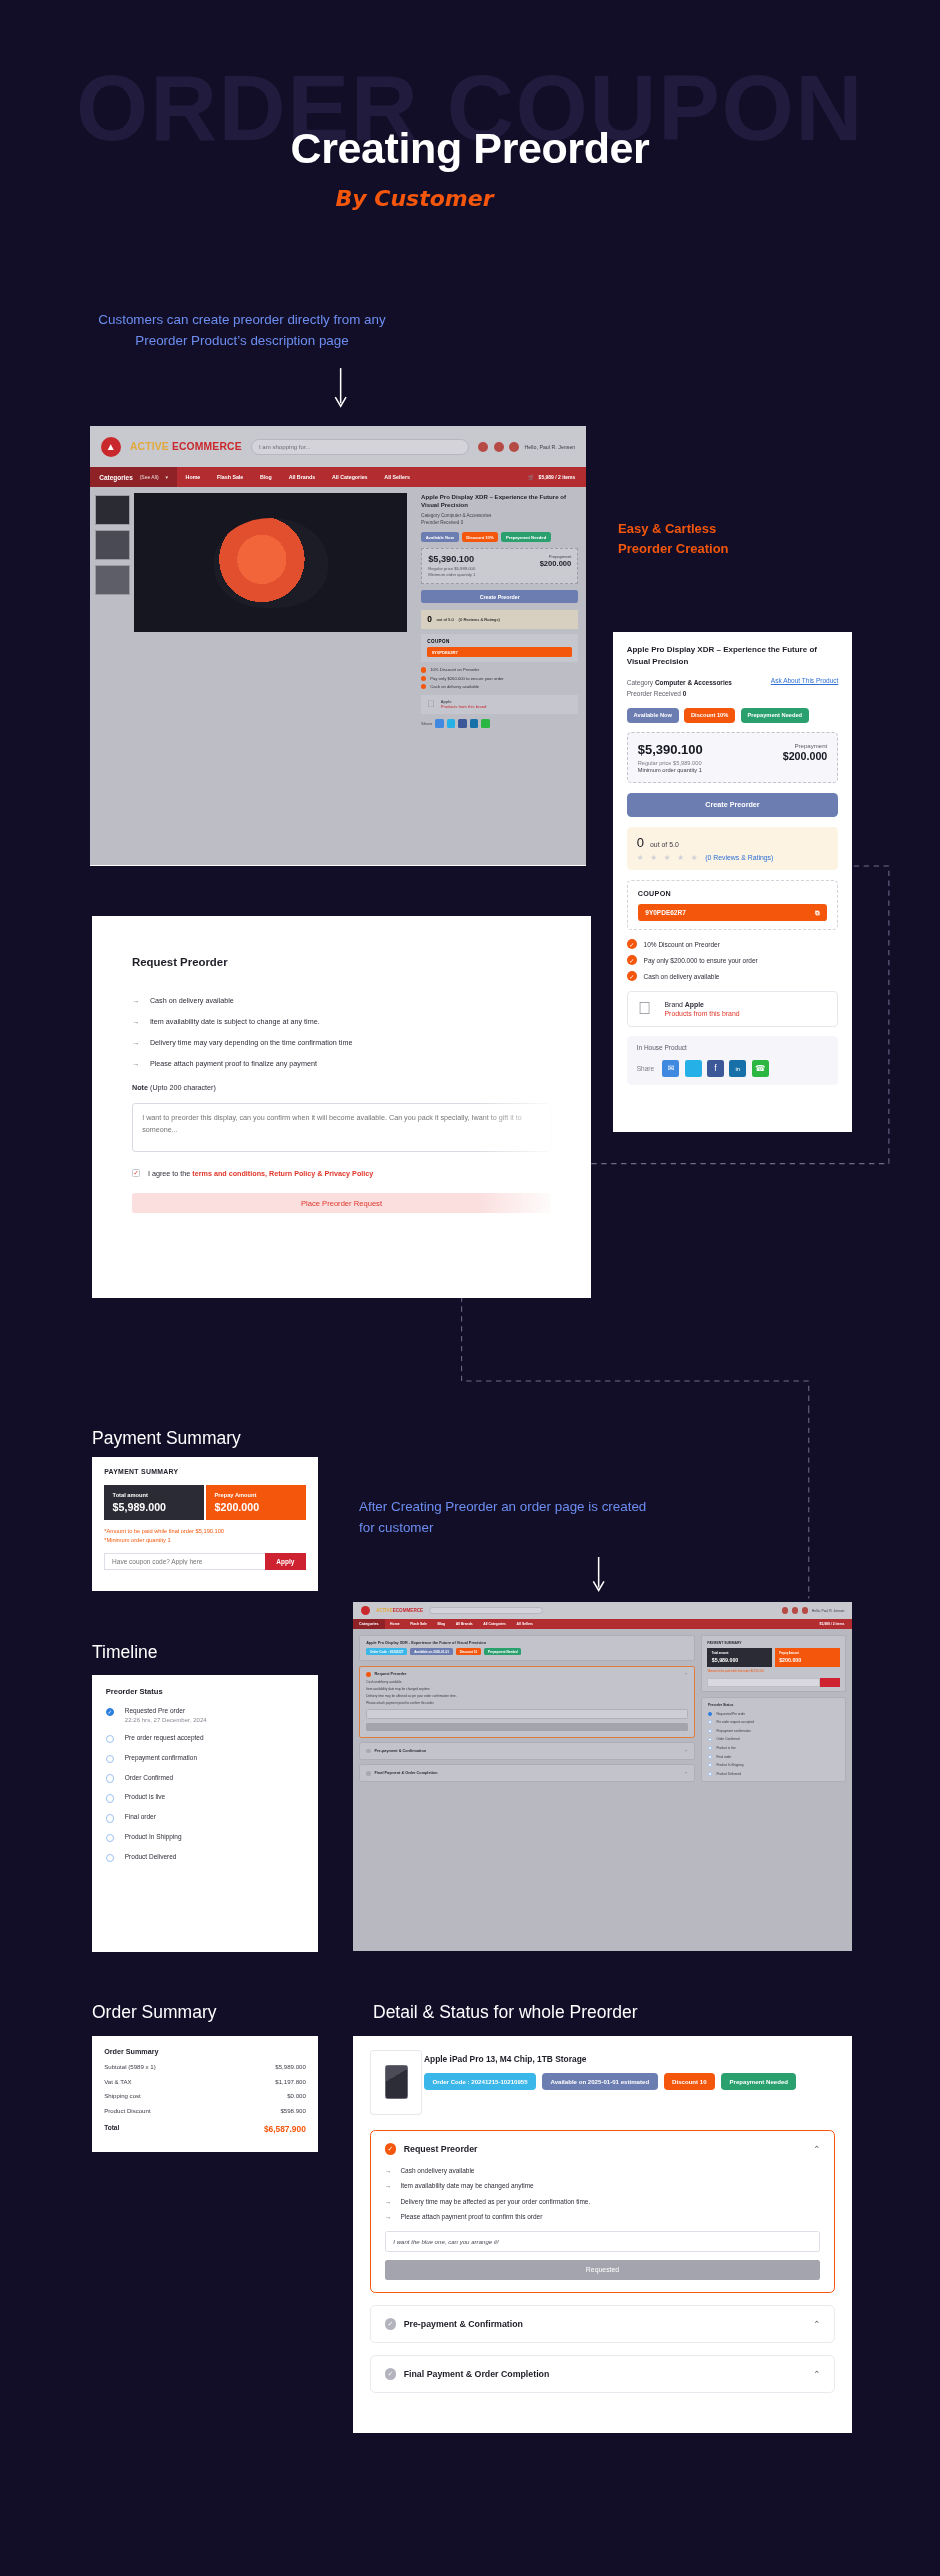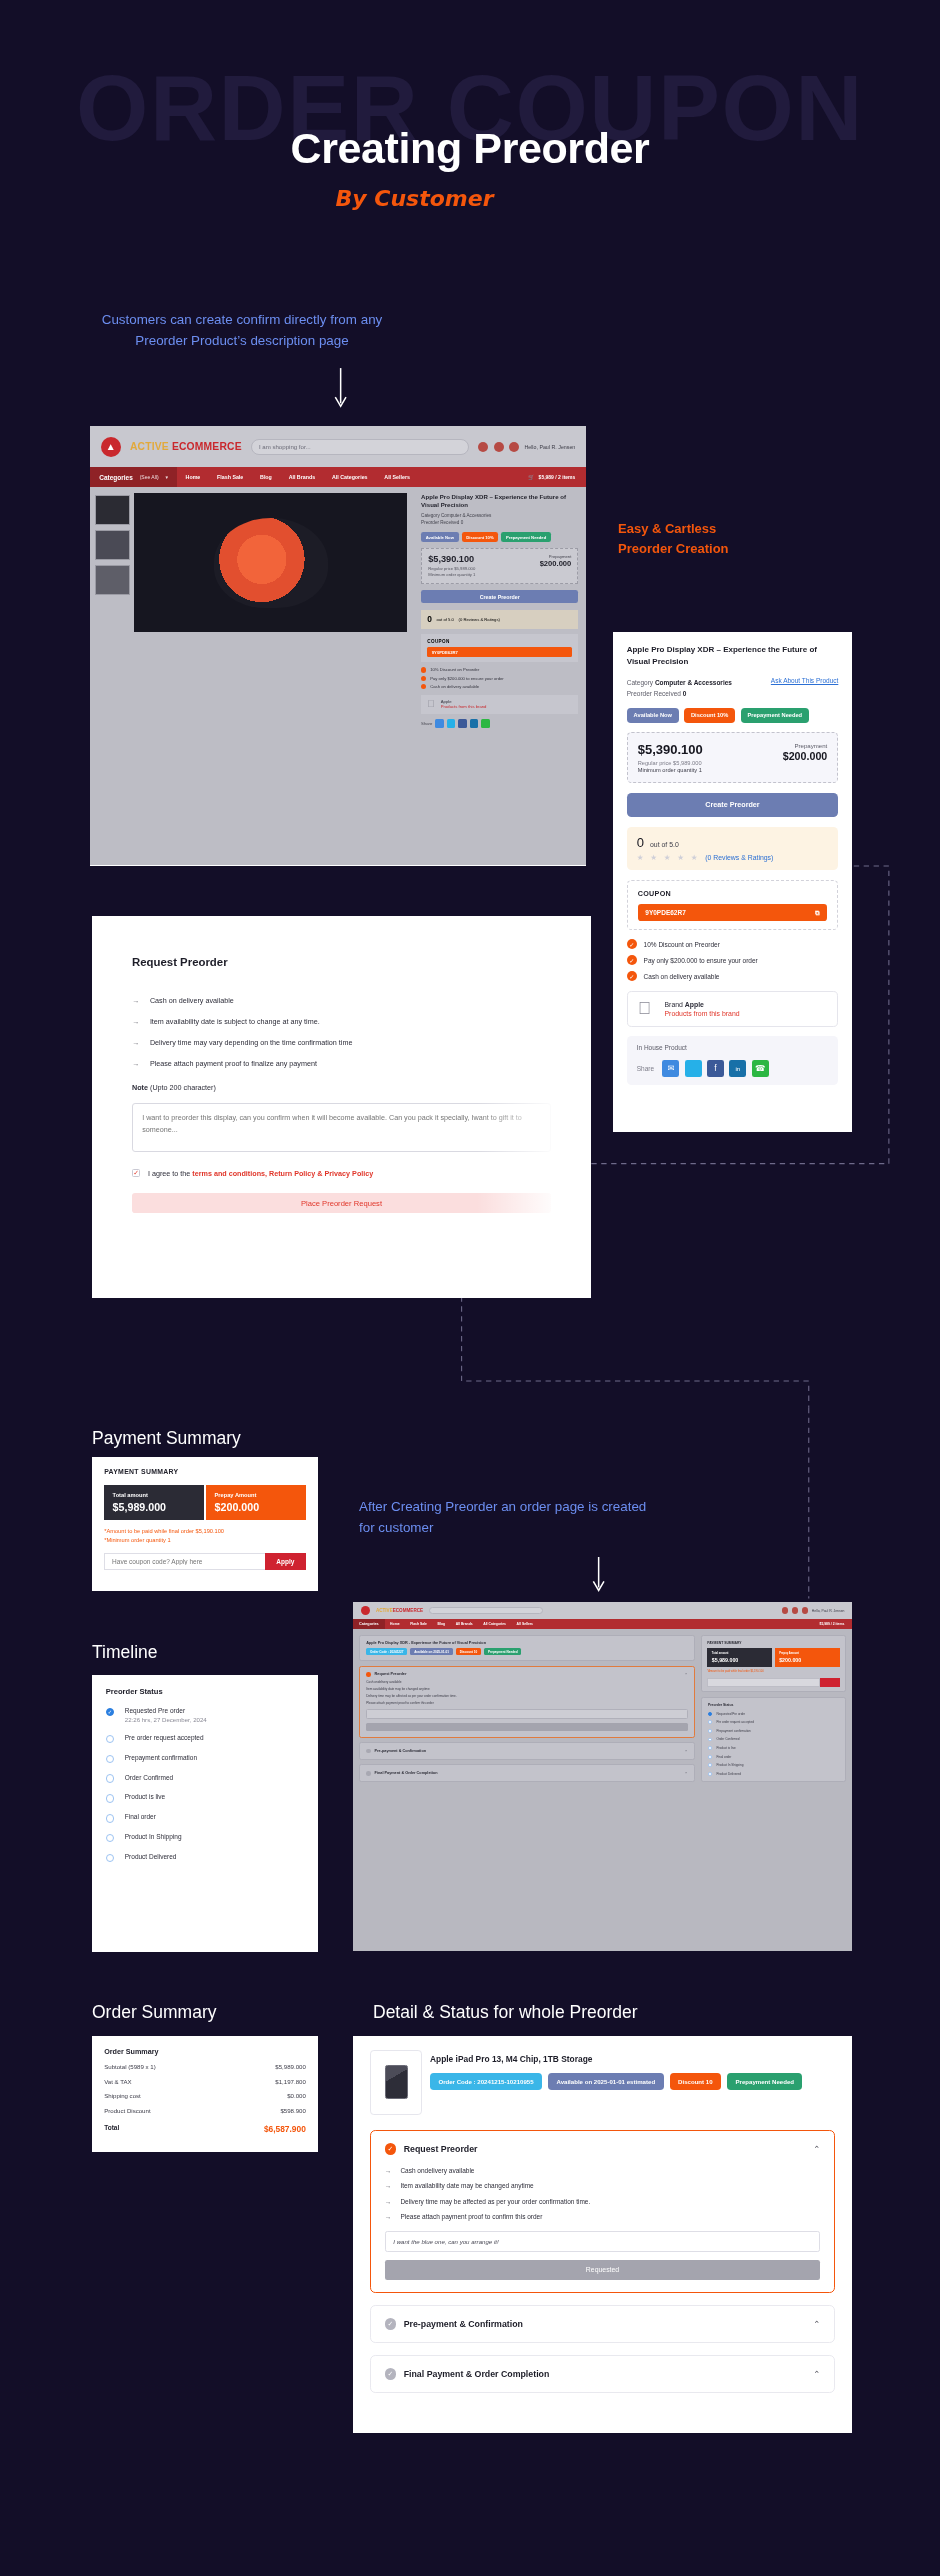--- a/index.html
+++ b/index.html
@@ -389,21 +389,21 @@
   .op-pay .cp .a { width: 20px; background: #cf2230; }
   .op-tl { background: #c3c3cb; border: 0.8px solid #aeaeb8; border-radius: 2.3px; padding: 5.3px 6.1px; }
   .op-tl .hh { font-size: 3.4px; font-weight: 700; color: #2b2b35; }
   .op-tl .it { display: flex; gap: 4.6px; align-items: center; margin-top: 4.6px; }
   .op-tl .dt { width: 3.8px; height: 3.8px; border-radius: 50%; border: 0.8px solid #9cc3f2; background: #fff; flex: none; }
   .op-tl .dt.on { background: #2b7fe0; border-color: #2b7fe0; }
   .op-tl .lb { font-size: 3.1px; color: #3c3c48; }
 
   
   .shot8 { left: 353px; top: 2036px; width: 499px; height: 397px; padding: 13.7px 17px; }
-  .d-head { display: flex; gap: 8px; align-items: flex-start; }
+  .d-head { display: flex; gap: 2px; align-items: flex-start; }
   .d-thumb {
     width: 52px; height: 65px; border: 0.8px solid #e6e6ed; border-radius: 3.8px;
     display: flex; align-items: center; justify-content: center; flex: none;
   }
   .d-thumb .ipad {
     width: 23px; height: 34px; border-radius: 2.3px;
     background: linear-gradient(150deg, #4c4c58 0 35%, #2d2d38 35% 100%);
     border: 0.8px solid #6a6a76;
   }
   .d-ttl { font-size: 8.4px; font-weight: 700; color: #1d1d28; margin-top: 4.6px; }
@@ -445,21 +445,21 @@
   }
 </style>
 </head>
 <body>
 
 <div class="page">
 
   <div class="ghost-title">ORDER COUPON</div>
   <div class="hero-title">Creating Preorder</div>
   <div class="hero-sub">By Customer</div>
-  <div class="lead-text">Customers can create confirm directly from any Preorder Product’s description page</div>
+  <div class="lead-text">Customers can create preorder directly from any Preorder Product’s description page</div>
 
   <svg class="arrow-down" style="left:333px; top:368px;" width="15.3" height="43" viewBox="0 0 20 56">
     <line x1="10" y1="0" x2="10" y2="46" stroke="#ffffff" stroke-width="2"></line>
     <polyline points="3,38 10,50 17,38" fill="none" stroke="#ffffff" stroke-width="2"></polyline>
   </svg>
 
   <svg class="connector" width="940" height="2576" viewBox="0 0 1232 3376">
     <path d="M 1119 1135 L 1165 1135 L 1165 1525 L 605 1525 L 605 1810 L 1060 1810 L 1060 1845" fill="none" stroke="#6e6a8a" stroke-width="1.4" stroke-dasharray="7 6"></path>
     <path d="M 1060 1845 L 1060 2095" fill="none" stroke="#6e6a8a" stroke-width="1.4" stroke-dasharray="7 6"></path>
   </svg>

